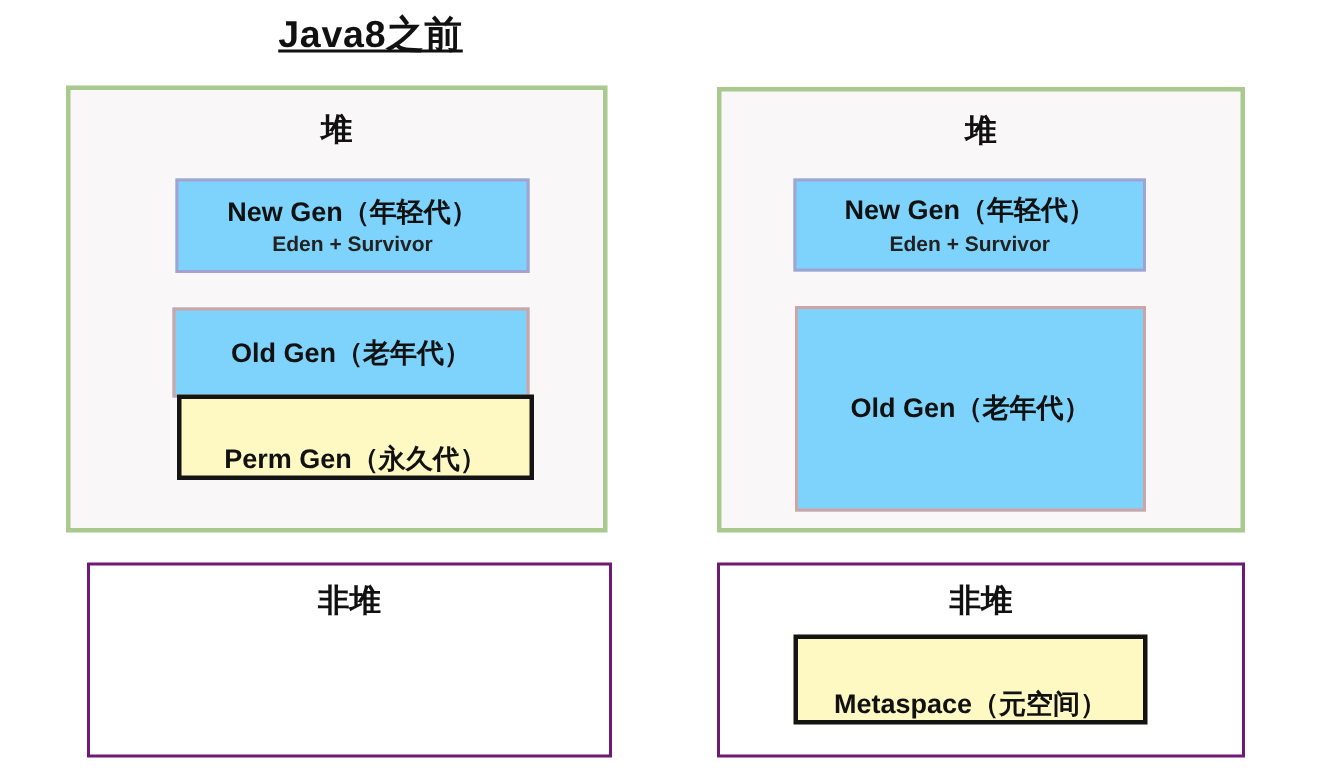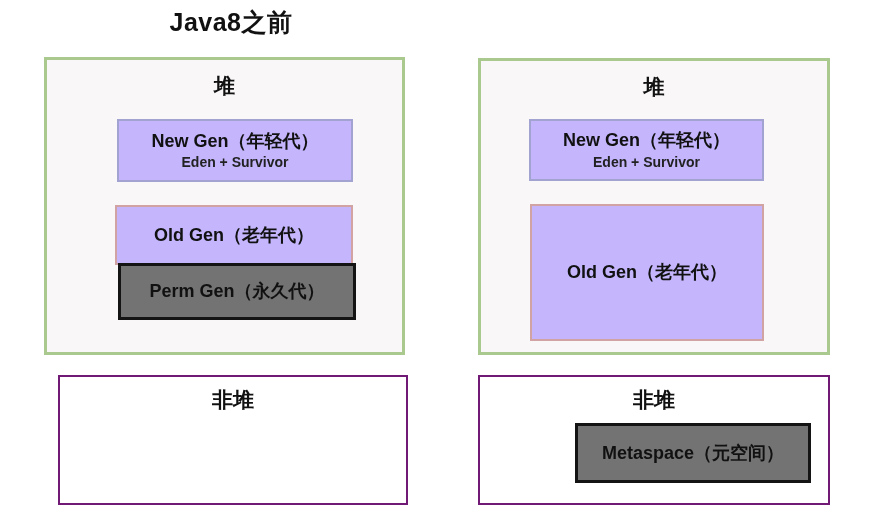--- a/index.html
+++ b/index.html
@@ -14,21 +14,21 @@
     overflow: hidden;
   }
   .panel-title {
     position: absolute;
     top: 6px;
     font-size: 25px;
     font-weight: bold;
     text-align: center;
     letter-spacing: 0.5px;
   }
-  .title-left  { left: 31px;  width: 400px; }
+  .title-left  { left: 47px;  width: 400px; text-decoration: underline; }
   .title-right { left: 478px; width: 352px; }
 
   .heap-box {
     position: absolute;
     border: 3px solid #a9c98e;
     background: #f9f7f7;
   }
   .heap-left  { left: 44px;  top: 57px; width: 361px; height: 298px; }
   .heap-right { left: 478px; top: 58px; width: 352px; height: 297px; }
 
@@ -45,48 +45,49 @@
   .nonheap-box {
     position: absolute;
     border: 2px solid #701a75;
     background: #ffffff;
   }
   .nonheap-left  { left: 58px;  top: 375px; width: 350px; height: 130px; }
   .nonheap-right { left: 478px; top: 375px; width: 352px; height: 130px; }
 
   .region {
     position: absolute;
-    background: #c4b5fd;
+    background: #7dd3fc;
     display: flex;
     flex-direction: column;
     align-items: center;
     justify-content: center;
     text-align: center;
   }
   .region-name { font-size: 18px; font-weight: bold; line-height: 1.15; }
   .region-sub  { font-size: 14px; font-weight: bold; margin-top: 3px; color: #222222; }
 
   .newgen-border { border: 2px solid #a3a3d1; }
   .oldgen-border { border: 2px solid #d1a3a3; margin-top: 17px; }
   .highlight {
     border: 3px solid #141414;
-    background: #737373;
+    background: #fef9c3;
+    justify-content: flex-end;
   }
 
   
   .l-newgen { left: 70px; top: 59px;  width: 236px; height: 63px; }
   .l-oldgen { left: 68px; top: 128px; width: 238px; height: 60px; }
   .l-perm   { left: 71px; top: 203px; width: 238px; height: 57px; }
 
   
   .r-newgen { left: 48px; top: 58px;  width: 235px; height: 62px; }
   .r-oldgen { left: 49px; top: 126px; width: 234px; height: 137px; }
 
   
-  .r-meta   { left: 49px; top: 46px;  width: 236px; height: 60px; margin-left: 46px; }
+  .r-meta   { left: 49px; top: 46px;  width: 236px; height: 60px; }
 </style>
 </head>
 <body>
 
 <div class="canvas">
 
   <div class="panel-title title-left">Java8之前</div>
 
   <div class="heap-box heap-left">
     <div class="heap-label">堆</div>

